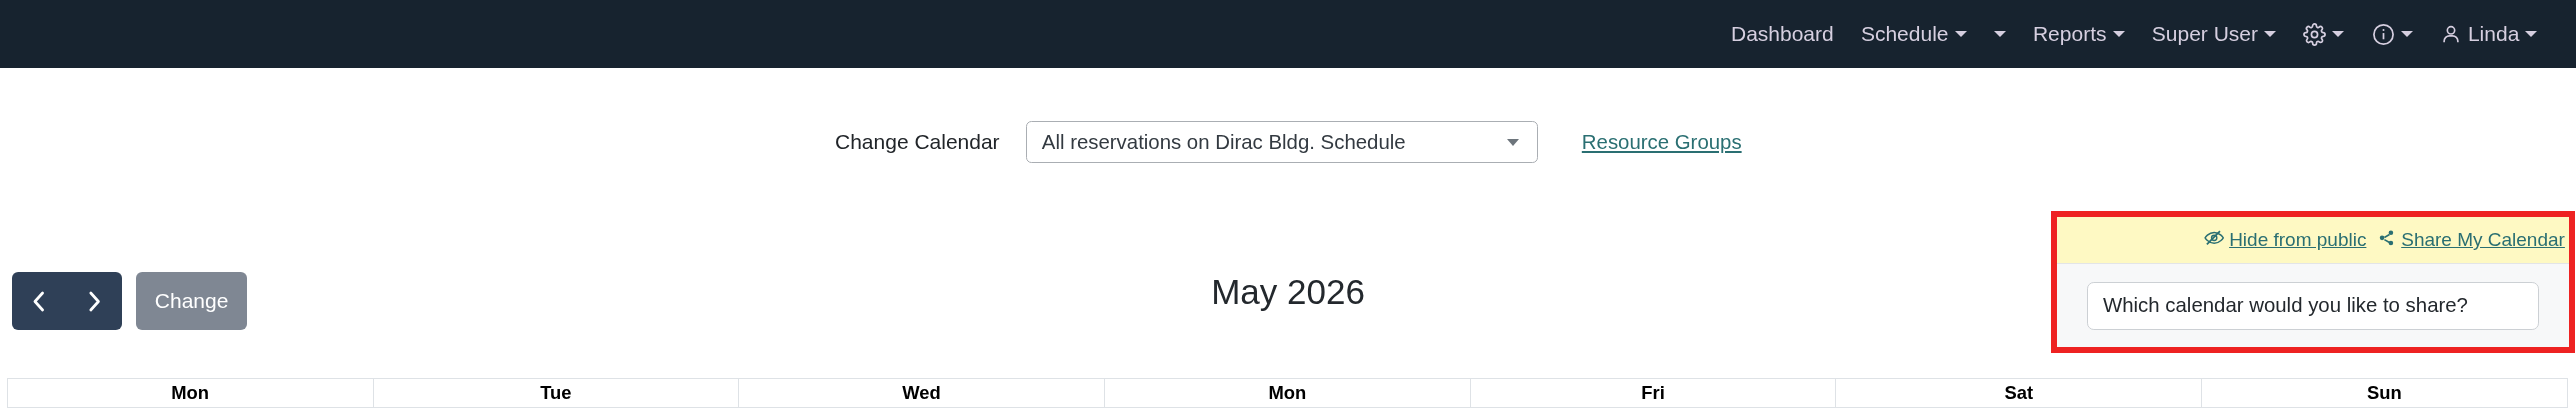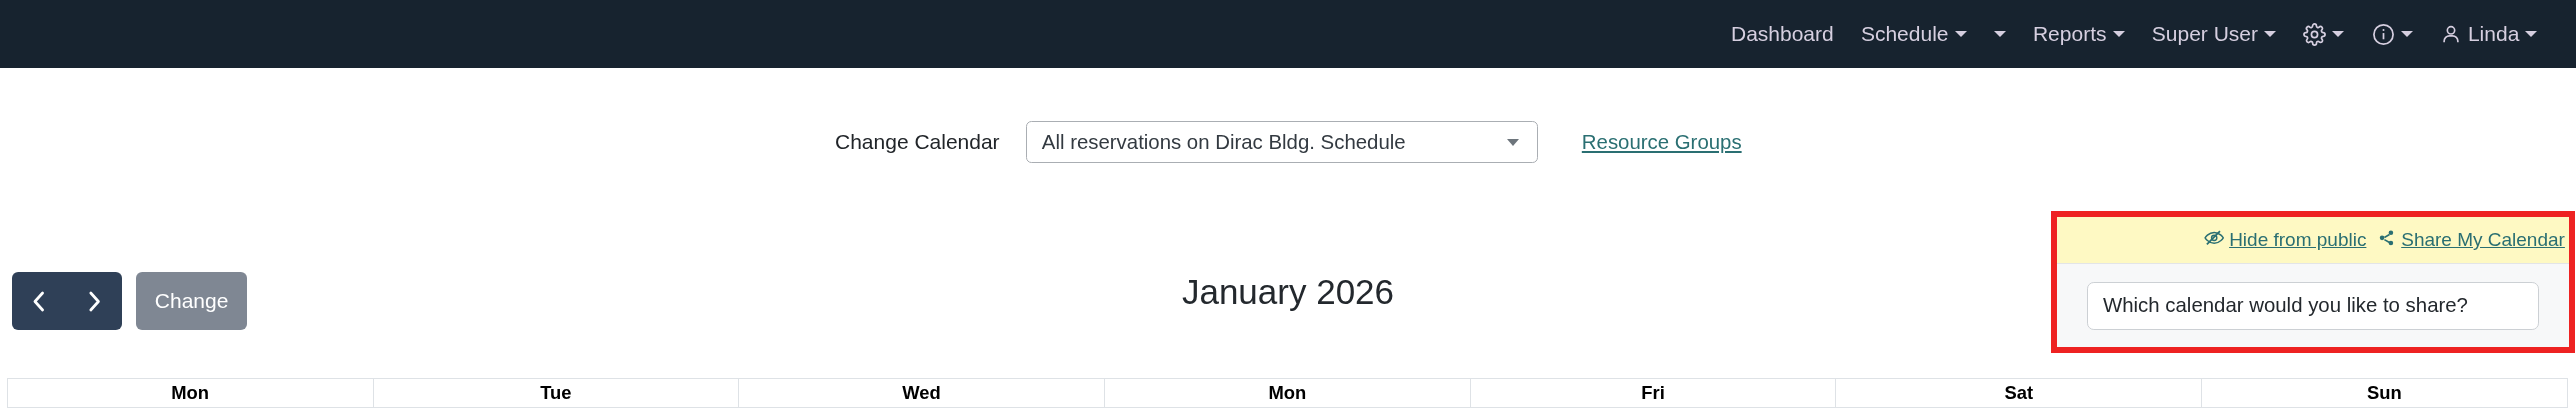--- a/index.html
+++ b/index.html
@@ -376,21 +376,21 @@
       <span>
         <svg width="20.4" height="29" viewBox="0 0 24 32" fill="none" stroke="#ffffff" stroke-width="3.2" stroke-linecap="round" stroke-linejoin="round">
           <polyline points="8,6 17,16 8,26"></polyline>
         </svg>
       </span>
     </button>
   </div>
   <button class="today-btn">Change</button>
 </div>
 
-<div class="month-title">January 2026</div>
+<div class="month-title">May 2026</div>
 
 <div class="weekgrid">
   <div class="weekcell">Mon</div>
   <div class="weekcell">Tue</div>
   <div class="weekcell">Wed</div>
   <div class="weekcell">Mon</div>
   <div class="weekcell">Fri</div>
   <div class="weekcell">Sat</div>
   <div class="weekcell">Sun</div>
 </div>

